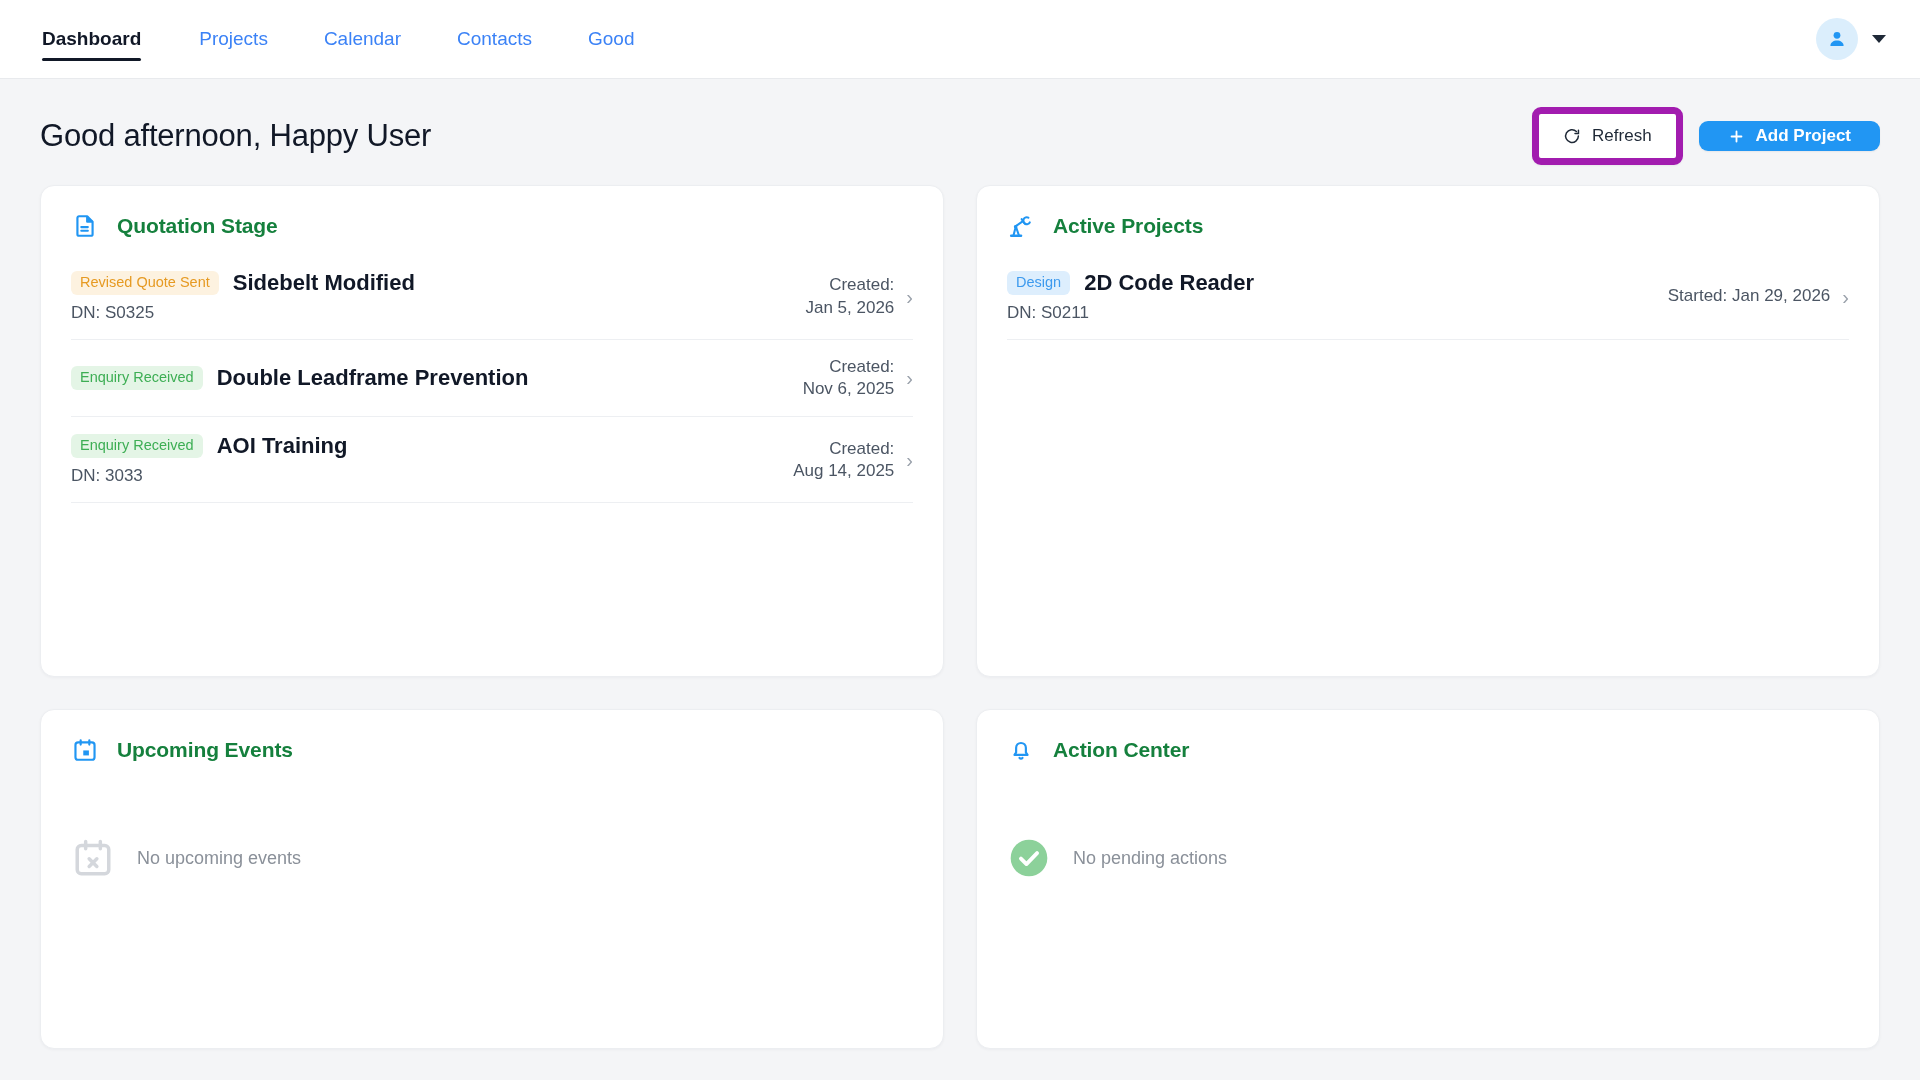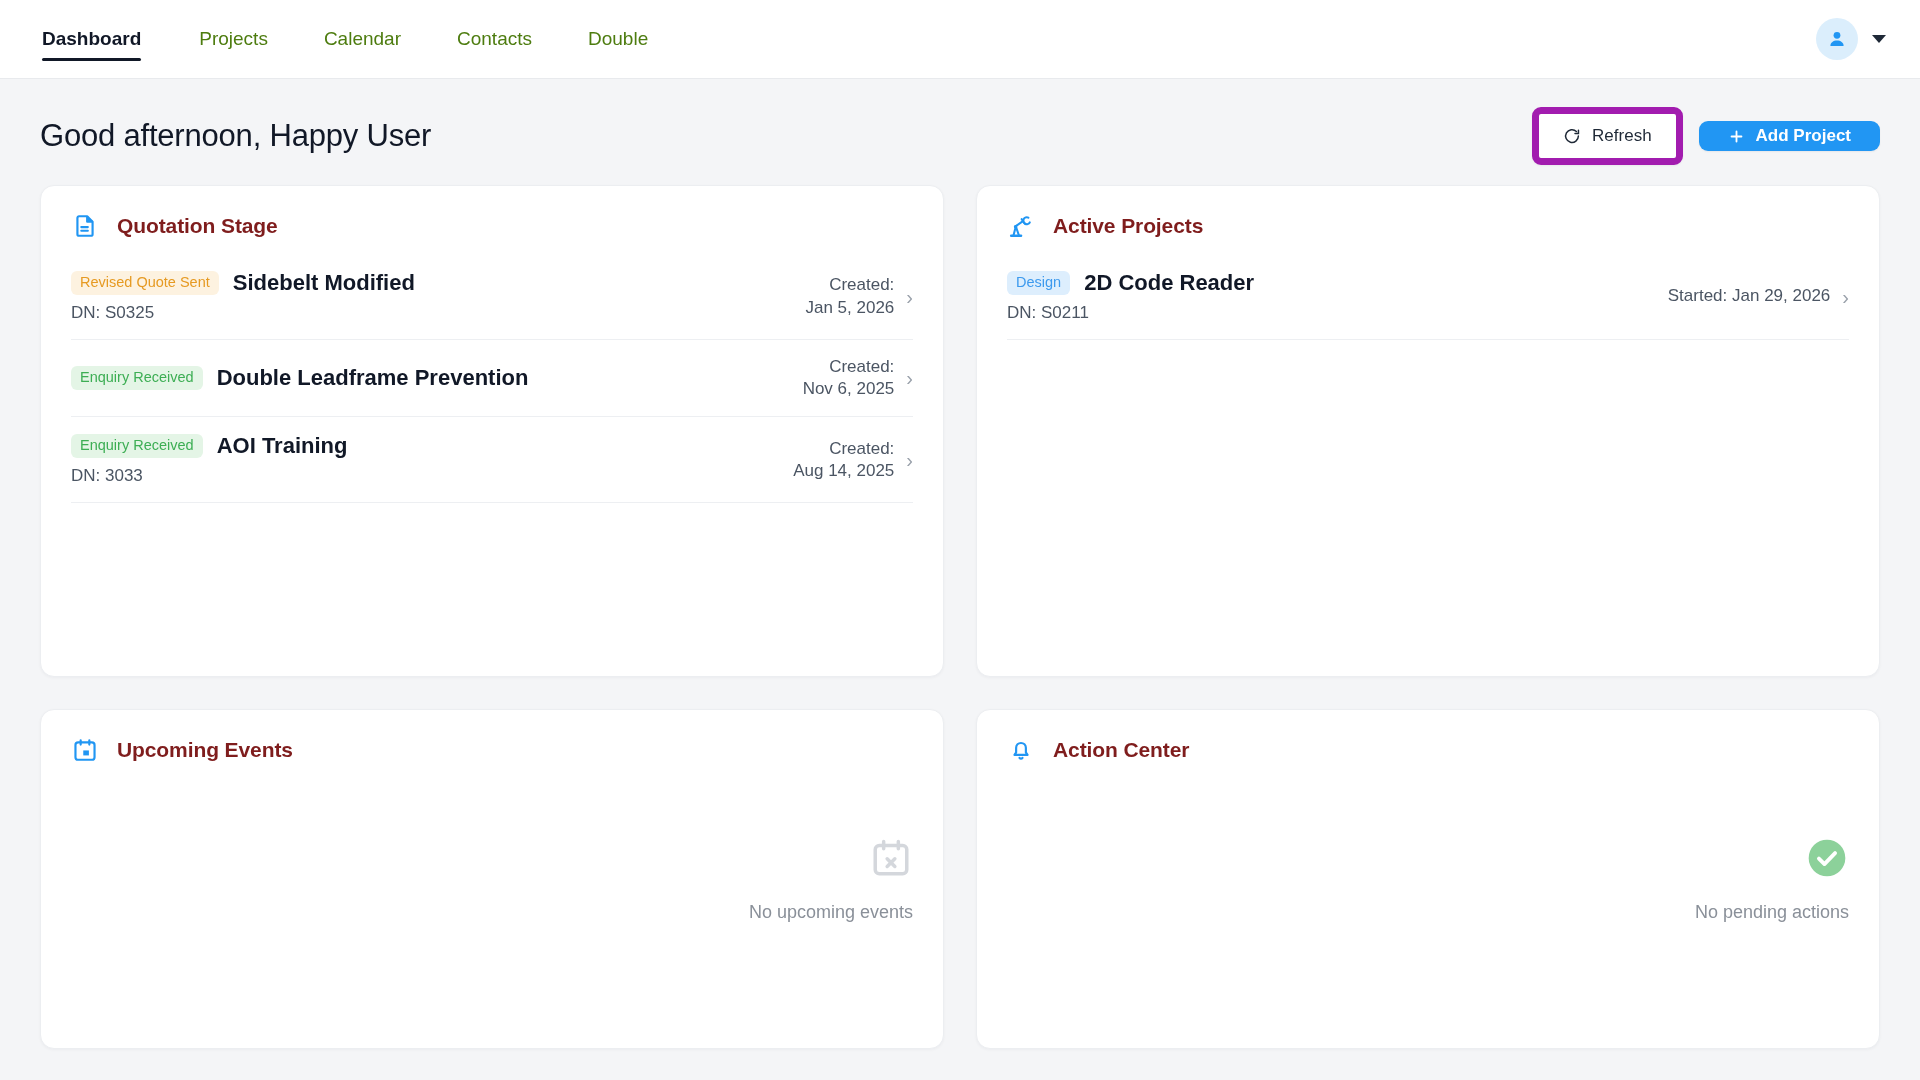--- a/index.html
+++ b/index.html
@@ -19,21 +19,21 @@
     border-bottom: 1px solid #e8eaed;
     display: flex;
     align-items: center;
     padding: 0 60px 0 40px;
     position: relative;
   }
   .tabs { display: flex; align-items: flex-end; height: 100%; gap: 0; }
   .tab {
     position: relative;
     font-size: 19px;
-    color: #4d7c0f;
+    color: #3b82f6;
     padding: 0 28px;
     height: 100%;
     display: flex;
     align-items: center;
     cursor: pointer;
     white-space: nowrap;
   }
   .tab:first-child { padding-left: 0; margin-left: 2px; padding-right: 30px; }
   .tab.active { color: #111827; font-weight: bold; }
   .tab.active::after {
@@ -126,21 +126,21 @@
   }
   .card.top { height: 492px; }
   .card.bottom { height: 340px; }
 
   .card-head {
     display: flex;
     align-items: center;
     gap: 18px;
     margin-bottom: 14px;
   }
-  .card-title { font-size: 21px; color: #7f1d1d; font-weight: bold; letter-spacing: -.1px; }
+  .card-title { font-size: 21px; color: #15803d; font-weight: bold; letter-spacing: -.1px; }
   .card-icon { width: 28px; height: 28px; display: flex; align-items: center; justify-content: center; flex: none; }
 
   
   .row {
     display: flex;
     align-items: center;
     justify-content: space-between;
     padding: 16px 0 16px 0;
     border-bottom: 1px solid #edeff2;
     cursor: pointer;
@@ -167,22 +167,22 @@
     color: #4b5563;
     text-align: right;
     line-height: 1.3;
   }
   .row-meta.one-line { white-space: nowrap; }
   .chev { color: #9aa1ab; font-size: 20px; line-height: 1; flex: none; }
 
   
   .empty {
     display: flex;
-    flex-direction: column;
-    align-items: flex-end;
+    flex-direction: row;
+    align-items: center;
     justify-content: flex-start;
     padding-top: 58px;
     gap: 22px;
   }
   .empty-text { font-size: 18px; color: #8a9099; }
 </style>
 </head>
 <body>
 
 <div class="topbar">
@@ -193,21 +193,21 @@
     <div class="tab">
         <span>Projects</span>
       </div>
     <div class="tab">
         <span>Calendar</span>
       </div>
     <div class="tab">
         <span>Contacts</span>
       </div>
     <div class="tab">
-        <span>Double</span>
+        <span>Good</span>
       </div>
   </div>
 
   <div class="user-area">
     <div class="avatar">
       <svg width="22" height="22" viewBox="0 0 24 24">
         <circle cx="12" cy="8" r="3.7" fill="#2196f3"></circle>
         <path d="M4.8 19.5c0-3.7 3.3-5.8 7.2-5.8s7.2 2.1 7.2 5.8z" fill="#2196f3"></path>
       </svg>
     </div>

